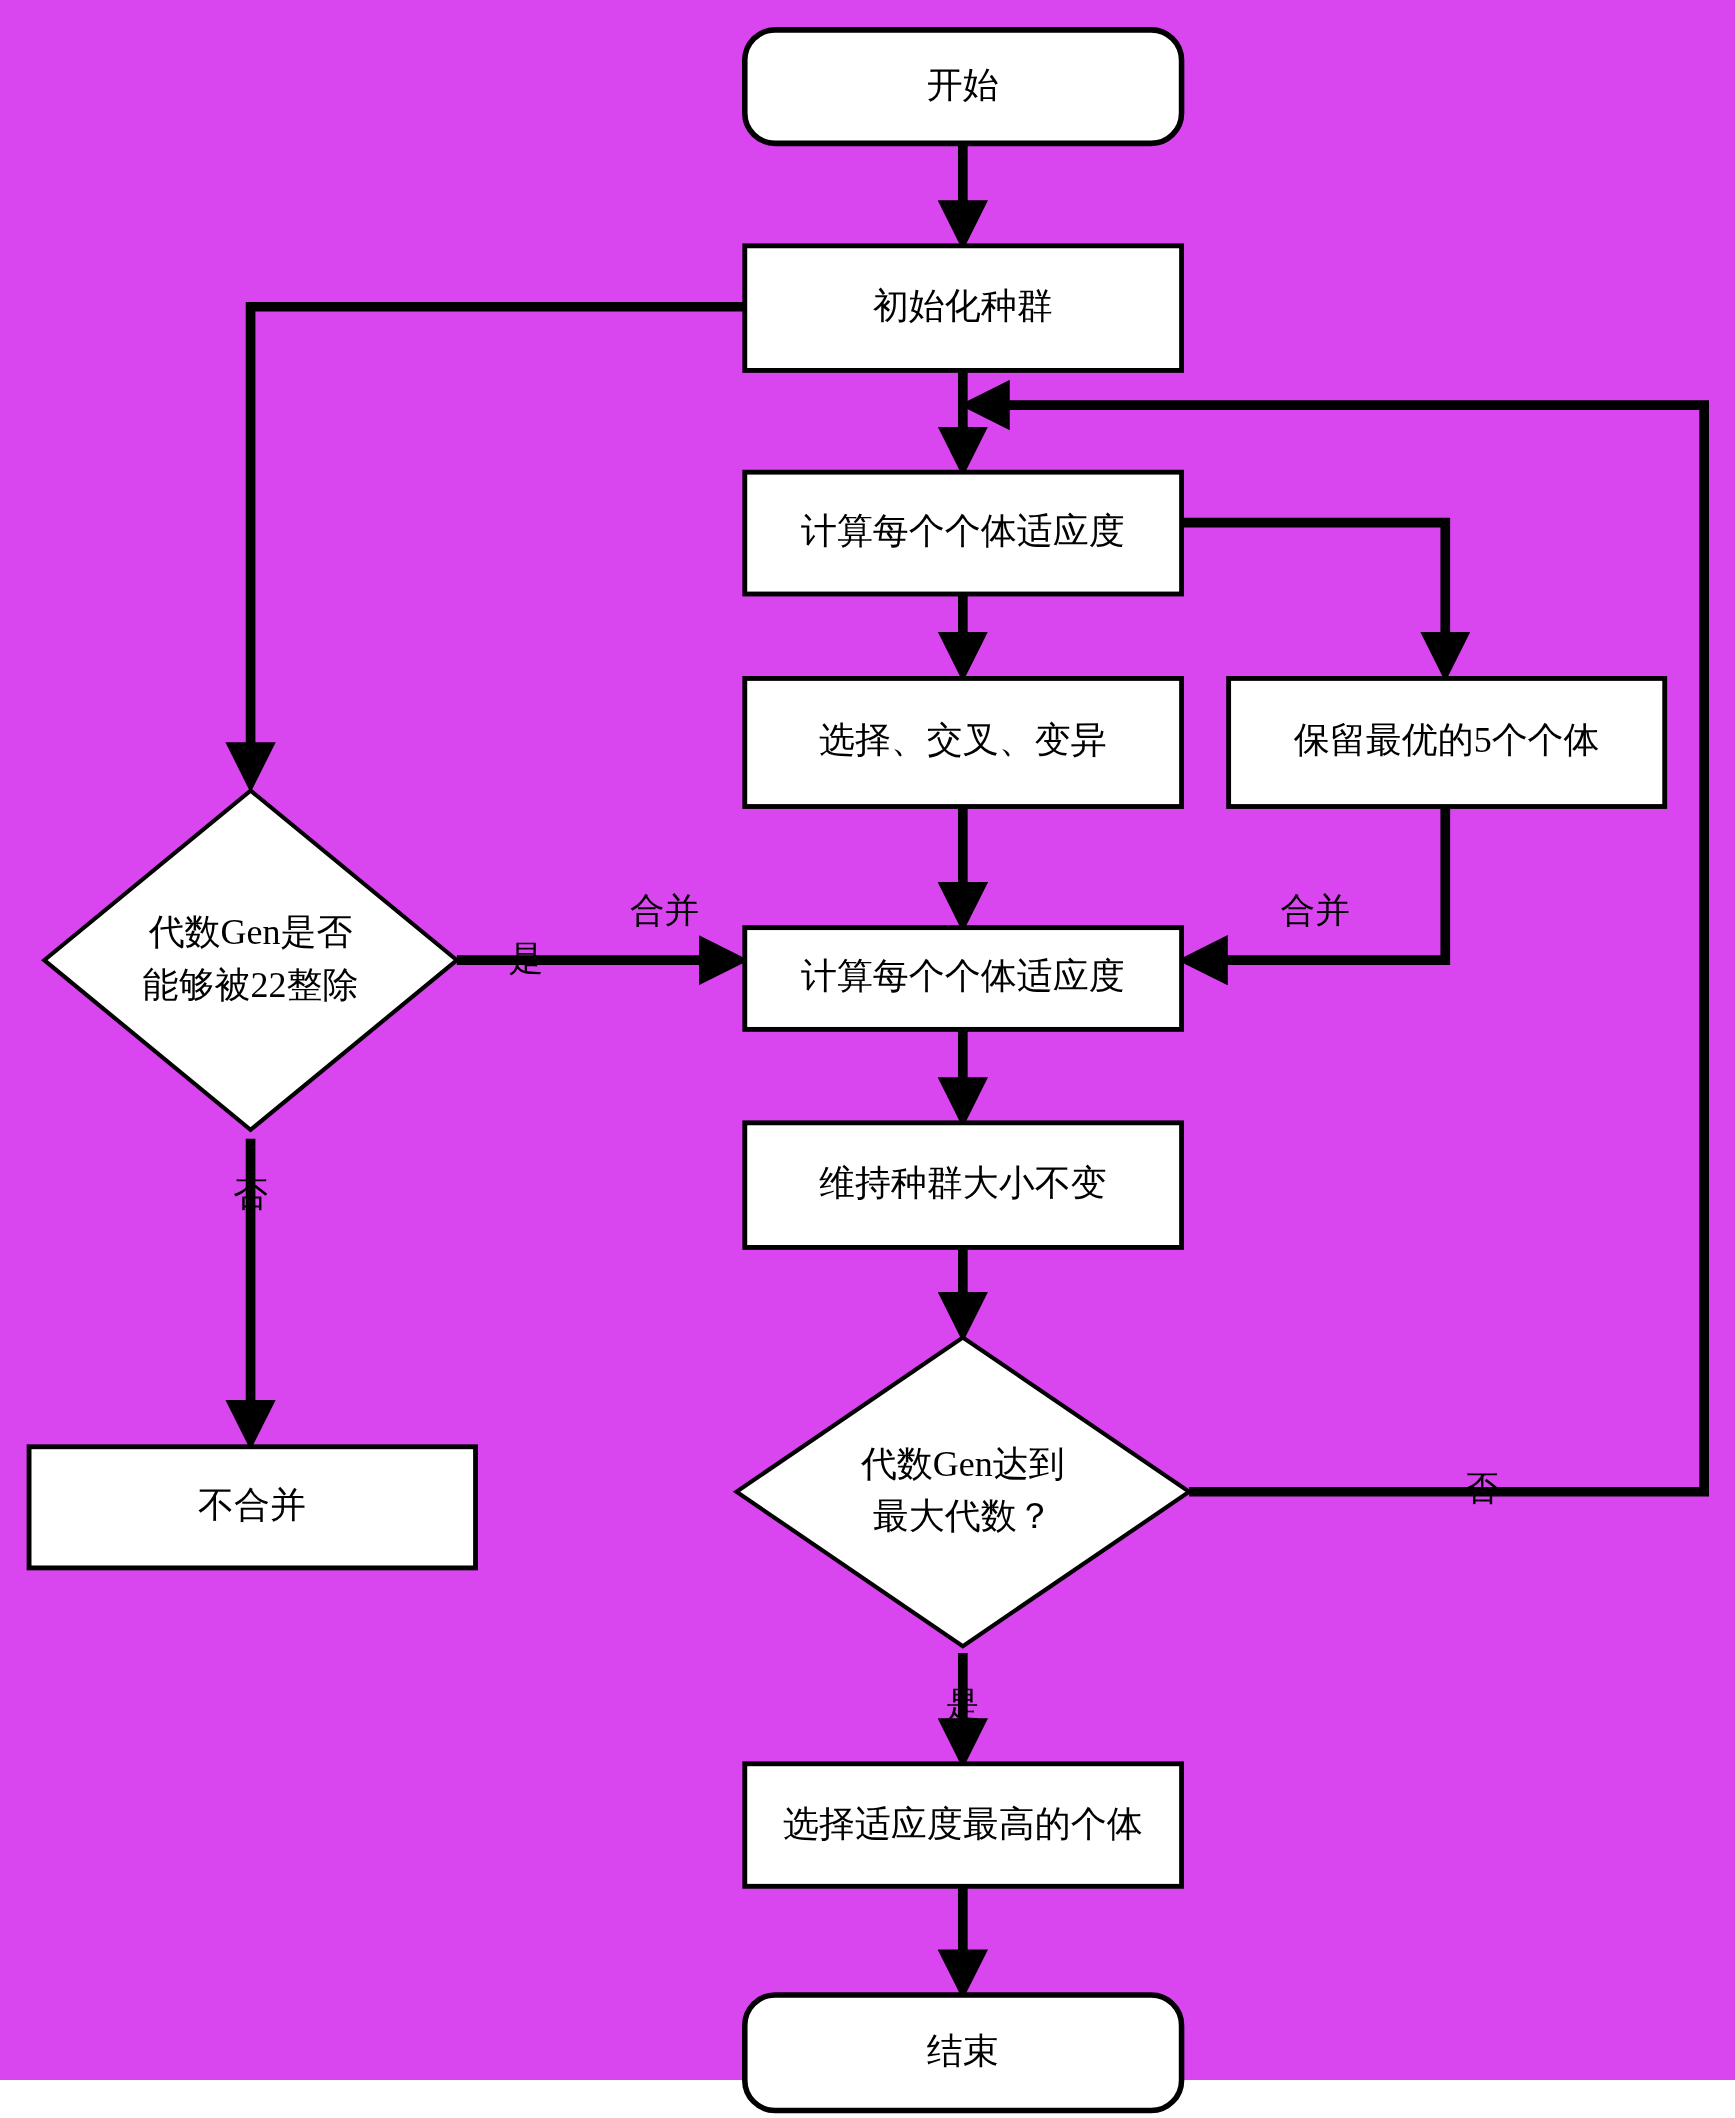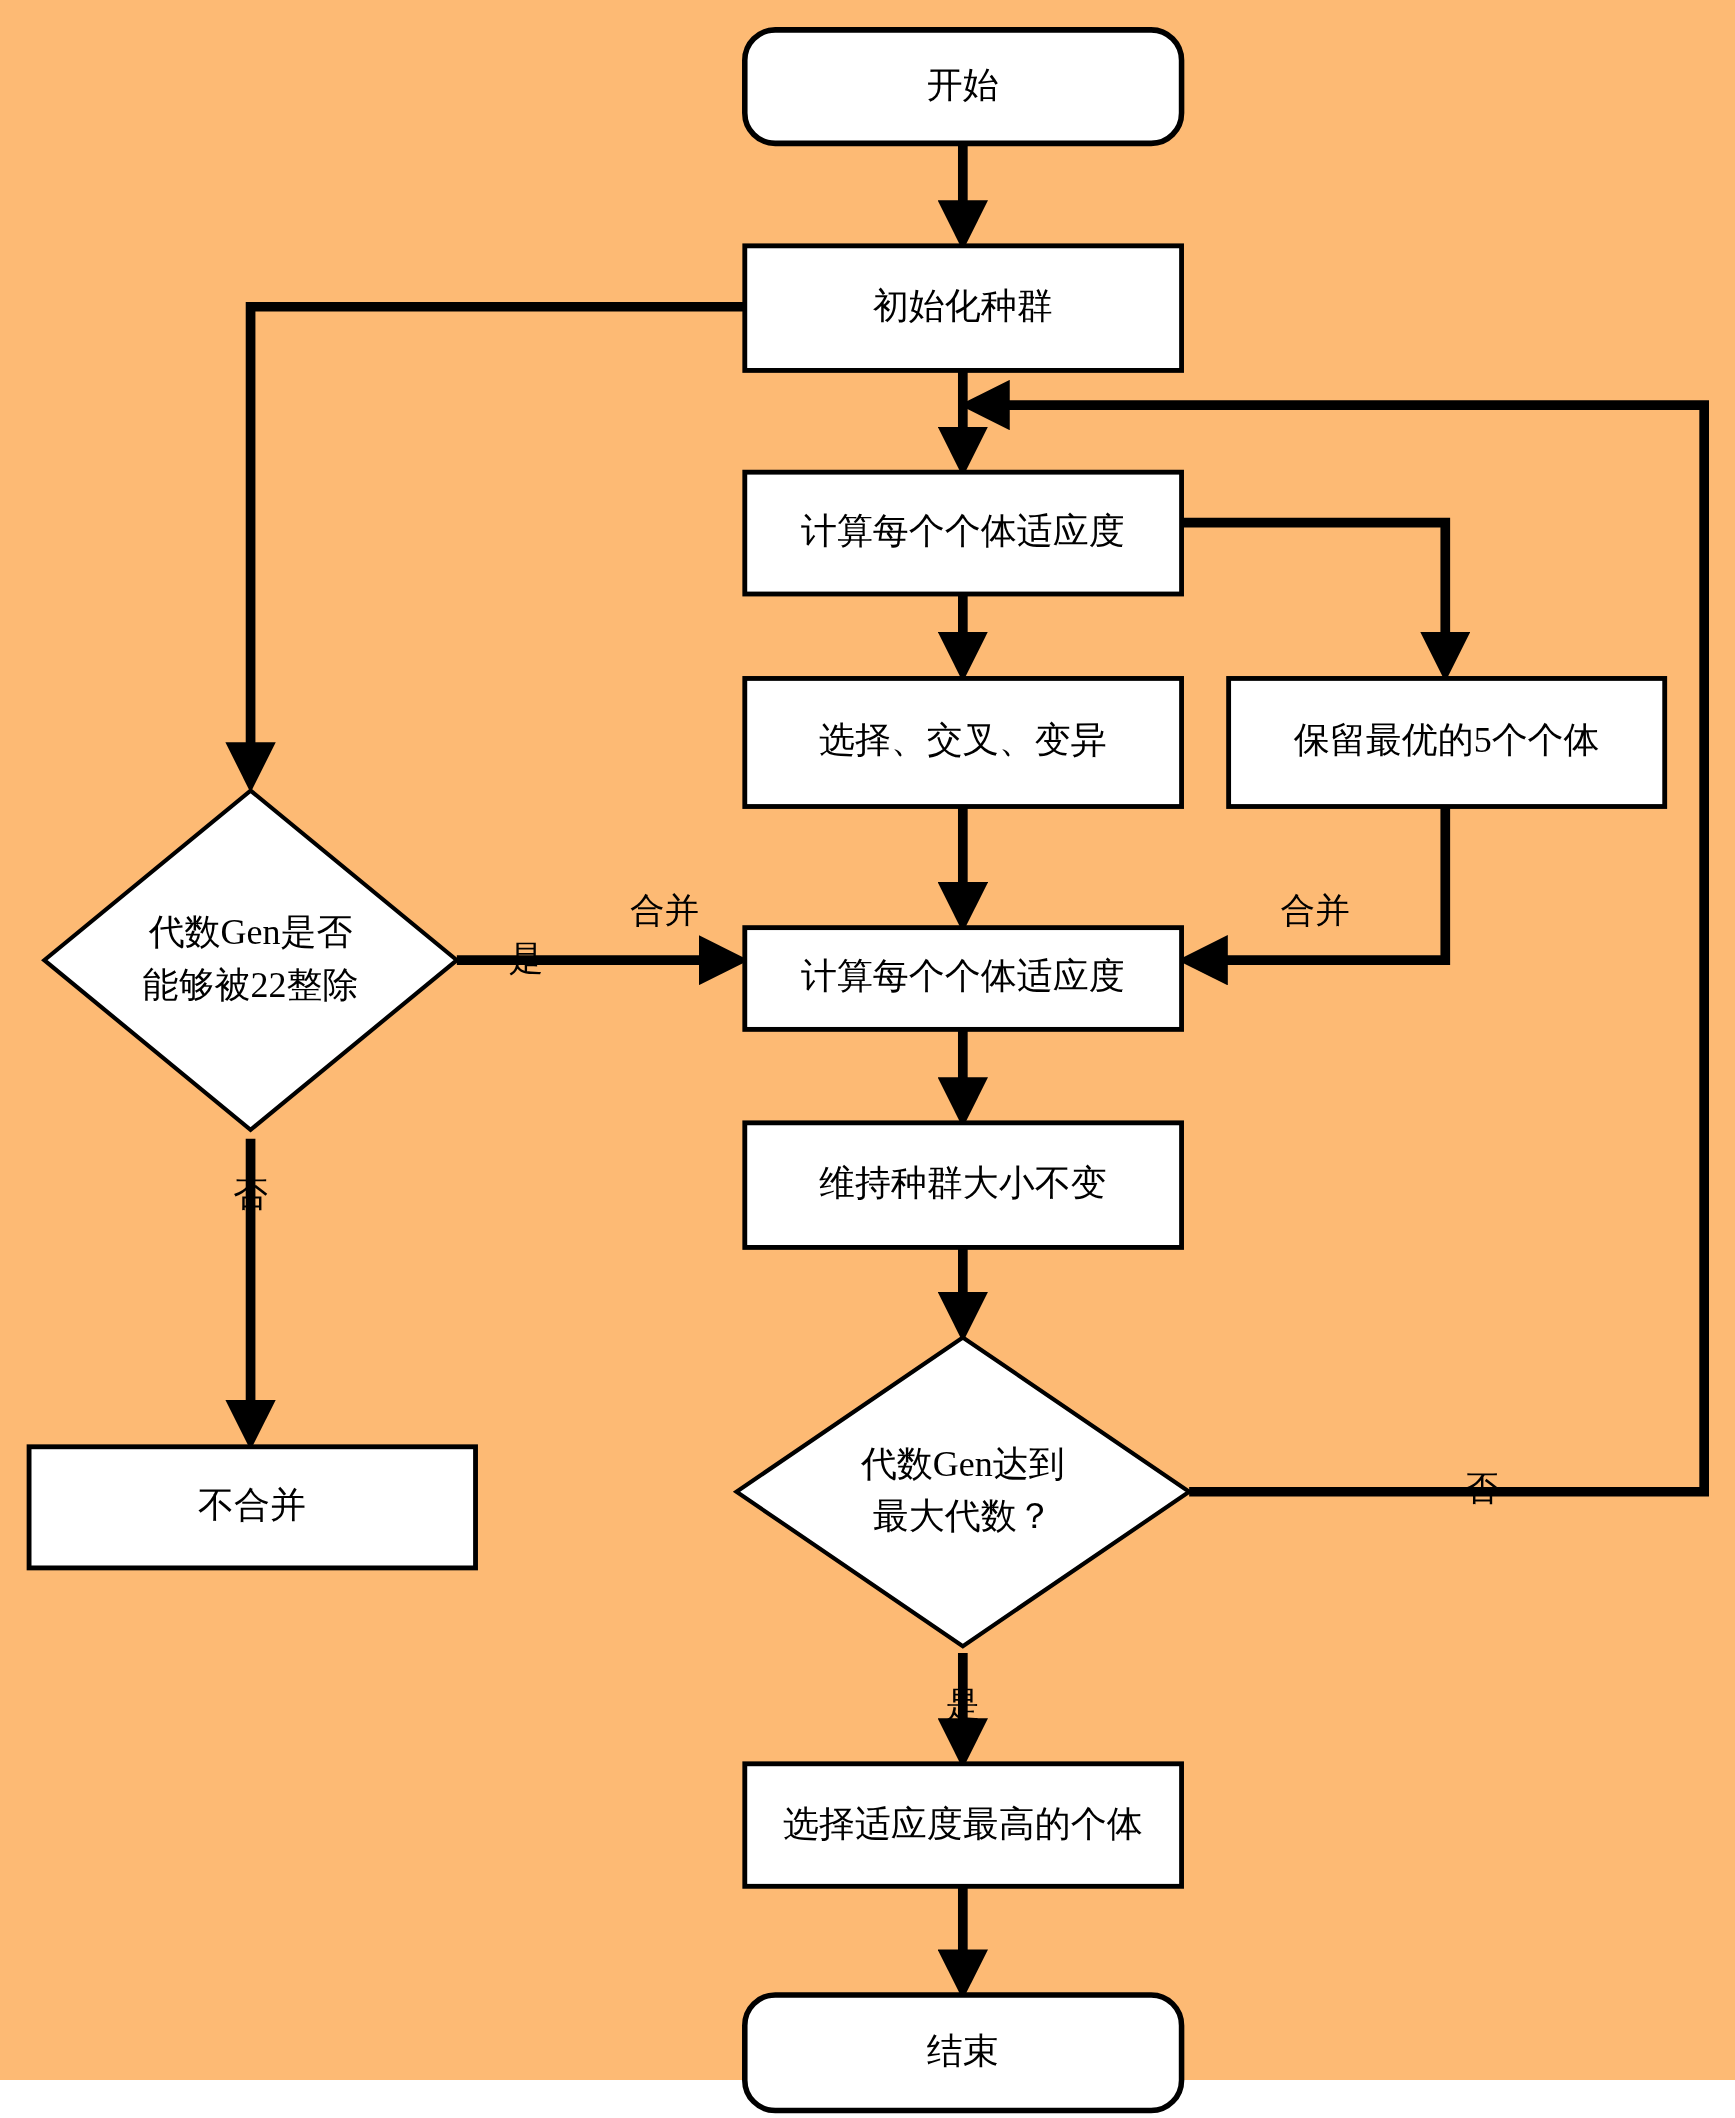--- a/index.html
+++ b/index.html
@@ -9,21 +9,21 @@
   }
   body {
     width: 1736px;
     height: 2119px;
     font-family: "Liberation Serif", "DejaVu Serif", serif;
   }
   #flowchart-root {
     position: relative;
     width: 1736px;
     height: 2080px;
-    background: #fdba74;
+    background: #d946ef;
   }
   svg.chart {
     display: block;
     width: 1736px;
     height: 2119px;
   }
   .node-shape {
     fill: #ffffff;
     stroke: #000000;
   }

